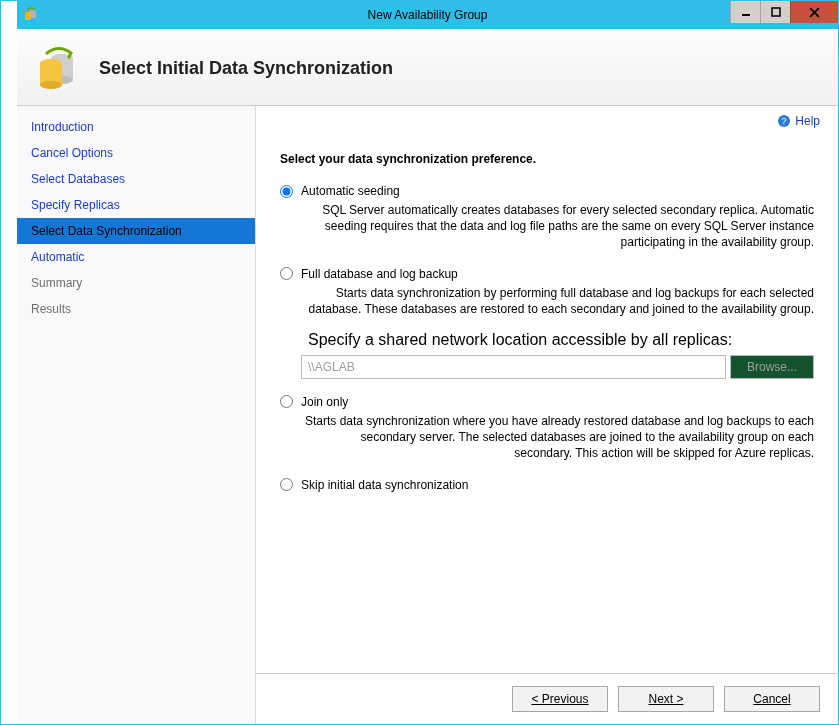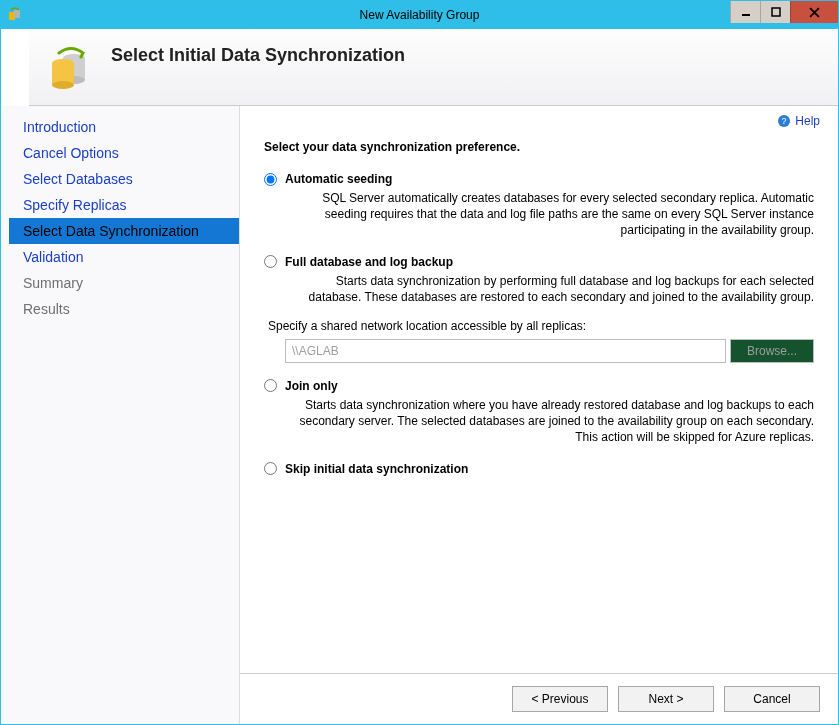--- a/index.html
+++ b/index.html
@@ -17,20 +17,21 @@
       overflow: hidden;
     }
 
     .window {
       width: 839px;
       height: 725px;
       border: 1px solid #2ebee8;
       background: #fff;
       display: flex;
       flex-direction: column;
+      padding-left: 16px;
     }
 
     .titlebar {
       background: #2ebee8;
       height: 28px;
       display: flex;
       align-items: center;
       position: relative;
       color: #000;
     }
@@ -76,22 +77,22 @@
     }
 
     .win-btn.min {
       background: #d6cfc7;
     }
 
     .header {
       padding: 16px 18px 14px 18px;
       border-bottom: 1px solid #ccc;
       display: flex;
+      align-items: center;
       background: linear-gradient(#fdfdfd, #f1f1f4);
-      margin-left: 28px;
     }
 
     .header-icon {
       width: 46px;
       height: 46px;
       margin-right: 18px;
     }
 
     .page-title {
       font-size: 18px;
@@ -107,25 +108,24 @@
     }
 
     .sidebar {
       width: 238px;
       padding-top: 8px;
       padding-bottom: 8px;
     }
 
     .sidebar-item {
       padding: 4px 14px;
-      font-size: 14px;
+      font-size: 12px;
       color: #1a3fc4;
       cursor: pointer;
       line-height: 18px;
-      margin-left: 8px;
     }
 
     .sidebar-item.disabled {
       color: #6f6f6f;
     }
 
     .sidebar-item.selected {
       background: #1477d4;
       color: #000000;
     }
@@ -162,52 +162,52 @@
     .content {
       padding: 8px 24px 12px 24px;
       flex: 1;
       overflow: auto;
     }
 
     .prompt {
       font-weight: bold;
       font-size: 12px;
       margin-bottom: 18px;
-      margin-top: 4px;
+      margin-top: 16px;
       color: #000;
     }
 
     .option {
       margin-bottom: 16px;
     }
 
     .radio-row {
       display: flex;
       align-items: center;
       gap: 8px;
       margin-bottom: 4px;
     }
 
     .radio-label {
-      font-weight: bold;
+      font-weight: normal;
       font-size: 12px;
     }
 
     .option-desc {
       margin-left: 21px;
       font-size: 12px;
       color: #000;
       line-height: 1.35;
       text-align: right;
     }
 
     .sub-prompt {
-      margin-left: 4px;
+      margin-left: 28px;
       margin-top: 14px;
-      font-size: 12px;
+      font-size: 16px;
     }
 
     .path-row {
       margin-left: 21px;
       margin-top: 6px;
       display: flex;
       gap: 4px;
       align-items: center;
     }
 
@@ -244,20 +244,21 @@
       background: #fff;
     }
 
     .nav-btn {
       width: 96px;
       height: 26px;
       border: 1px solid #a7a7a7;
       background: #f2f2f2;
       font-size: 12px;
       color: #000;
+      text-decoration: underline;
     }
 
     input[type="radio"] {
       width: 13px;
       height: 13px;
     }
   </style>
 </head>
 <body>
 
@@ -308,21 +309,21 @@
   </div>
 
   <div class="body">
 
     <div class="sidebar">
       <div class="sidebar-item">Introduction</div>
       <div class="sidebar-item">Cancel Options</div>
       <div class="sidebar-item">Select Databases</div>
       <div class="sidebar-item">Specify Replicas</div>
       <div class="sidebar-item selected">Select Data Synchronization</div>
-      <div class="sidebar-item">Validation</div>
+      <div class="sidebar-item">Automatic</div>
       <div class="sidebar-item disabled">Summary</div>
       <div class="sidebar-item disabled">Results</div>
     </div>
 
     <div class="main">
 
       <div class="help-row">
         <span class="help-link">
           <span class="help-icon">
             <svg viewBox="0 0 14 14">

